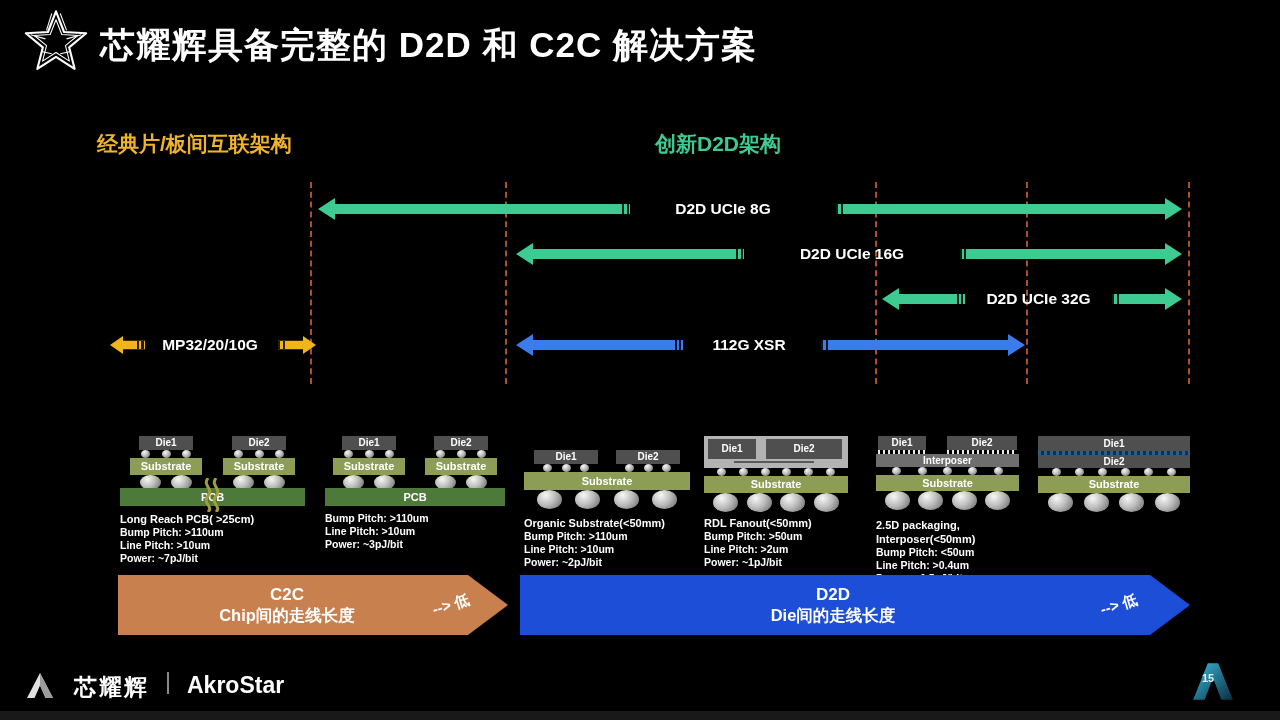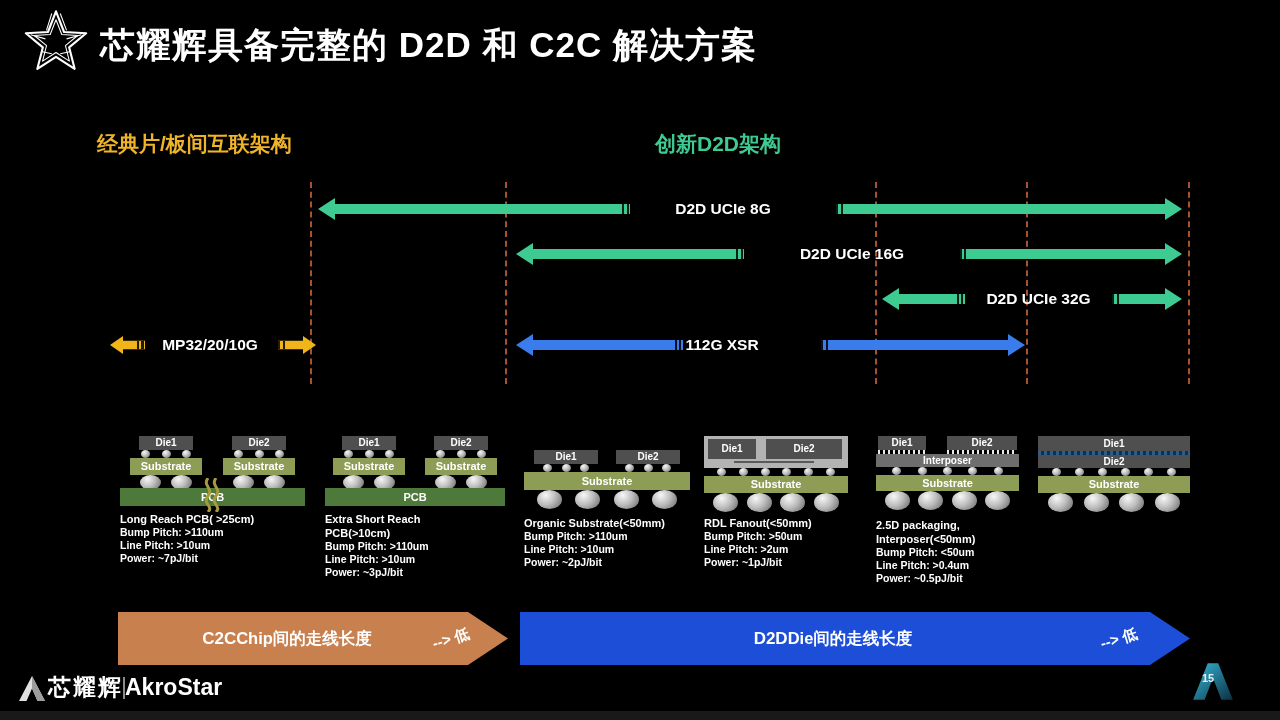--- a/index.html
+++ b/index.html
@@ -58,35 +58,35 @@
   .rdl .d2{position:absolute;left:62px;top:3px;width:76px;height:20px;}
   .rdl .trace{position:absolute;left:30px;top:25px;width:80px;height:2px;background:#5a5a5a;}
   .dotrow{height:4px;background:repeating-linear-gradient(90deg,#e8e8e8 0 2px,transparent 2px 5px);}
   .bond{height:4px;background:#10304d;
         background-image:repeating-linear-gradient(90deg,#2b5e8a 0 3px,#10304d 3px 6px);}
   .pkg-text{margin-top:6px;}
   .pkg-title{font-size:11px;font-weight:bold;color:#fff;line-height:1.28;}
   .pkg-spec{font-size:10.5px;font-weight:bold;color:#fff;line-height:1.25;}
 
   
-  .bigbar{position:absolute;top:612px;height:53px;display:flex;flex-direction:row;
+  .bigbar{position:absolute;top:575px;height:60px;display:flex;flex-direction:column;
           justify-content:center;align-items:center;
           clip-path:polygon(0 0,calc(100% - 40px) 0,100% 50%,calc(100% - 40px) 100%,0 100%);}
   .bigbar.c2c{left:118px;width:390px;background:#c8804f;}
   .bigbar.d2d{left:520px;width:670px;background:#1d4ed8;}
   .bigbar .l1{font-size:17px;font-weight:bold;line-height:1.25;}
   .bigbar .l2{font-size:16.5px;font-weight:bold;line-height:1.25;}
   .bigbar.c2c .l1,.bigbar.c2c .l2{transform:translateX(-26px);}
   .bigbar.d2d .l1,.bigbar.d2d .l2{transform:translateX(-22px);}
   .lowtag{position:absolute;top:50%;font-size:15px;font-weight:bold;color:#fff;white-space:nowrap;}
   .bigbar.c2c .lowtag{right:38px;transform:translateY(-50%) rotate(-17deg);}
   .bigbar.d2d .lowtag{right:52px;transform:translateY(-50%) rotate(-17deg);}
 
   
-  .footer{position:absolute;left:16px;top:672px;display:flex;align-items:center;gap:0;}
+  .footer{position:absolute;left:24px;top:672px;display:flex;gap:18px;}
   .brand-cn{font-size:23px;font-weight:bold;letter-spacing:2px;}
   .brand-div{width:2px;height:22px;background:#8a8a8a;}
   .brand-en{font-size:23px;font-weight:bold;}
   .badge{position:absolute;left:1190px;top:658px;width:46px;height:44px;}
   .badge-num{position:absolute;left:12px;top:14px;font-size:11px;color:#dff3f8;font-weight:bold;}
   .strip{position:absolute;left:0;bottom:0;width:100%;height:9px;background:#191919;}
 </style>
 </head>
 <body>
 
@@ -137,21 +137,21 @@
       <i class="st"></i>
     </div>
   <div class="alabel" style="left:145px;top:334px;width:130px">MP32/20/10G</div>
   <div class="seg sm hr yellow" style="left:278px;top:336px;width:38px">
       <i class="st"></i>
     </div>
 
   <div class="seg hl blue" style="left:516px;top:334px;width:167px">
       <i class="st"></i>
     </div>
-  <div class="alabel" style="left:653px;top:334px;width:138px">112G XSR</div>
+  <div class="alabel" style="left:680px;top:334px;width:138px">112G XSR</div>
   <div class="seg hr blue" style="left:821px;top:334px;width:204px">
       <i class="st"></i>
     </div>
 
   <div class="pkg" style="left:120px;width:185px">
     <div class="pkg-graphic" style="height:70px">
       <div class="grp" style="left:10px;width:72px">
         <div class="die">Die1</div>
         <div class="brow">
             <i class="b s"></i>
@@ -215,21 +215,20 @@
           </div>
         <div class="sub" style="width:72px">Substrate</div>
         <div class="brow">
             <i class="b m"></i>
             <i class="b m"></i>
           </div>
       </div>
       <div class="pcbbar" style="position:absolute;top:52px;width:180px">PCB</div>
     </div>
     <div class="pkg-text" style="width:160px">
-      <div class="pkg-title">Extra Short Reach PCB(&gt;10cm)</div>
       <div class="pkg-spec">Bump Pitch: &gt;110um</div>
       <div class="pkg-spec">Line Pitch: &gt;10um</div>
       <div class="pkg-spec">Power: ~3pJ/bit</div>
     </div>
   </div>
 
   <div class="pkg" style="left:524px;width:166px">
     <div class="pkg-graphic" style="height:74px;padding-top:14px;box-sizing:border-box">
       <div class="grp" style="left:10px;width:64px;top:14px">
         <div class="die" style="width:64px">Die1</div>

